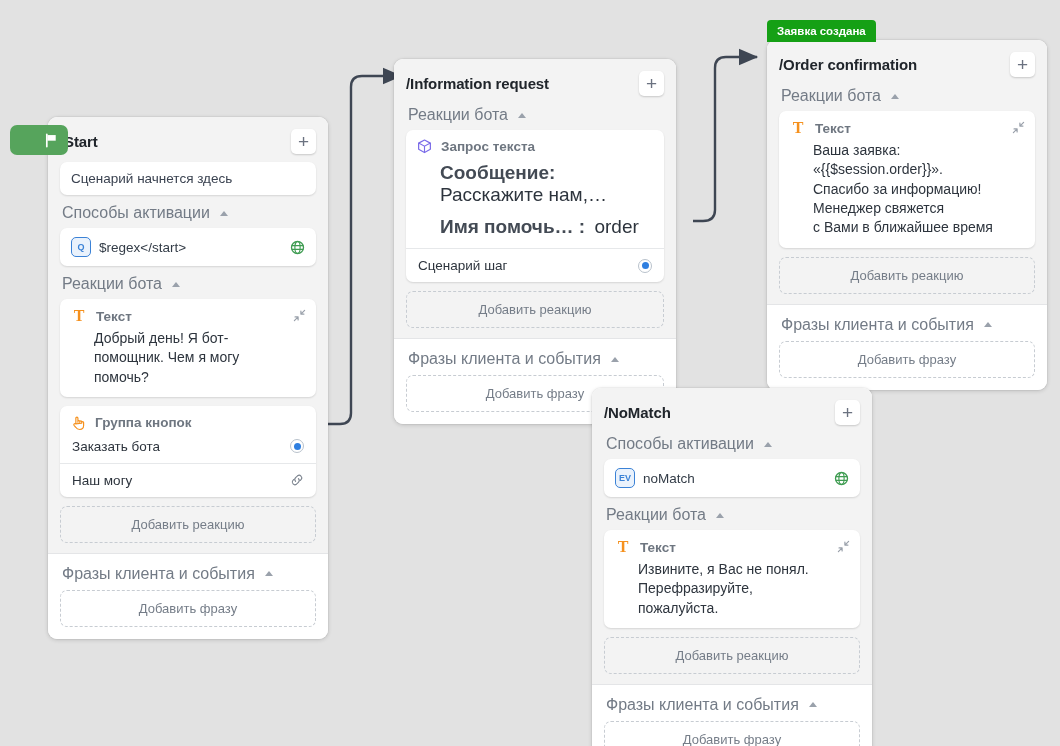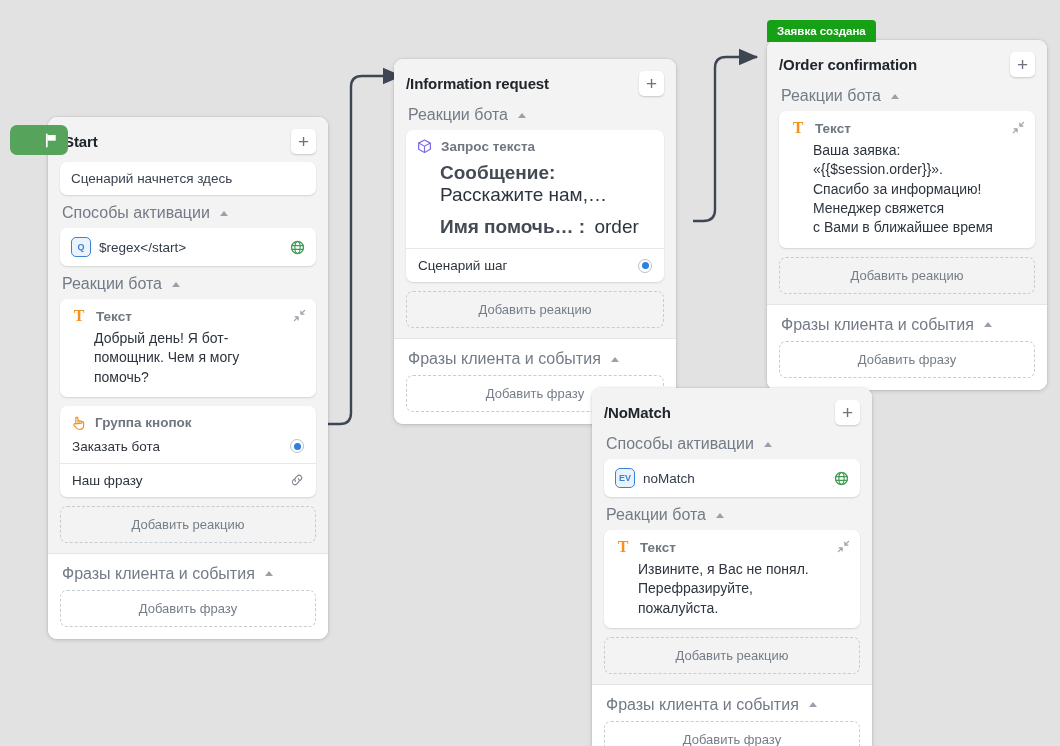--- a/index.html
+++ b/index.html
@@ -215,21 +215,21 @@
             </span>
             <span class="title">Группа кнопок</span>
           </div>
           <div class="btn-row" style="padding-top:4px;">
             <span>Заказать бота</span>
             <span class="radio">
                 <i></i>
               </span>
           </div>
           <div class="btn-row">
-            <span>Наш фразу</span>
+            <span>Наш могу</span>
             <span class="ic">
               <svg width="14" height="14" viewBox="0 0 16 16">
                   <path d="M6.4 9.6 a3 3 0 0 1 0-4.2 L8.6 3.2 a3 3 0 0 1 4.2 4.2 L11.6 8.6" fill="none" stroke="#7b838e" stroke-width="1.25" stroke-linecap="round"></path>
                   <path d="M9.6 6.4 a3 3 0 0 1 0 4.2 L7.4 12.8 a3 3 0 0 1-4.2-4.2 L4.4 7.4" fill="none" stroke="#7b838e" stroke-width="1.25" stroke-linecap="round"></path>
                 </svg>
             </span>
           </div>
         </div>
 
         <div class="dashed">Добавить реакцию</div>

